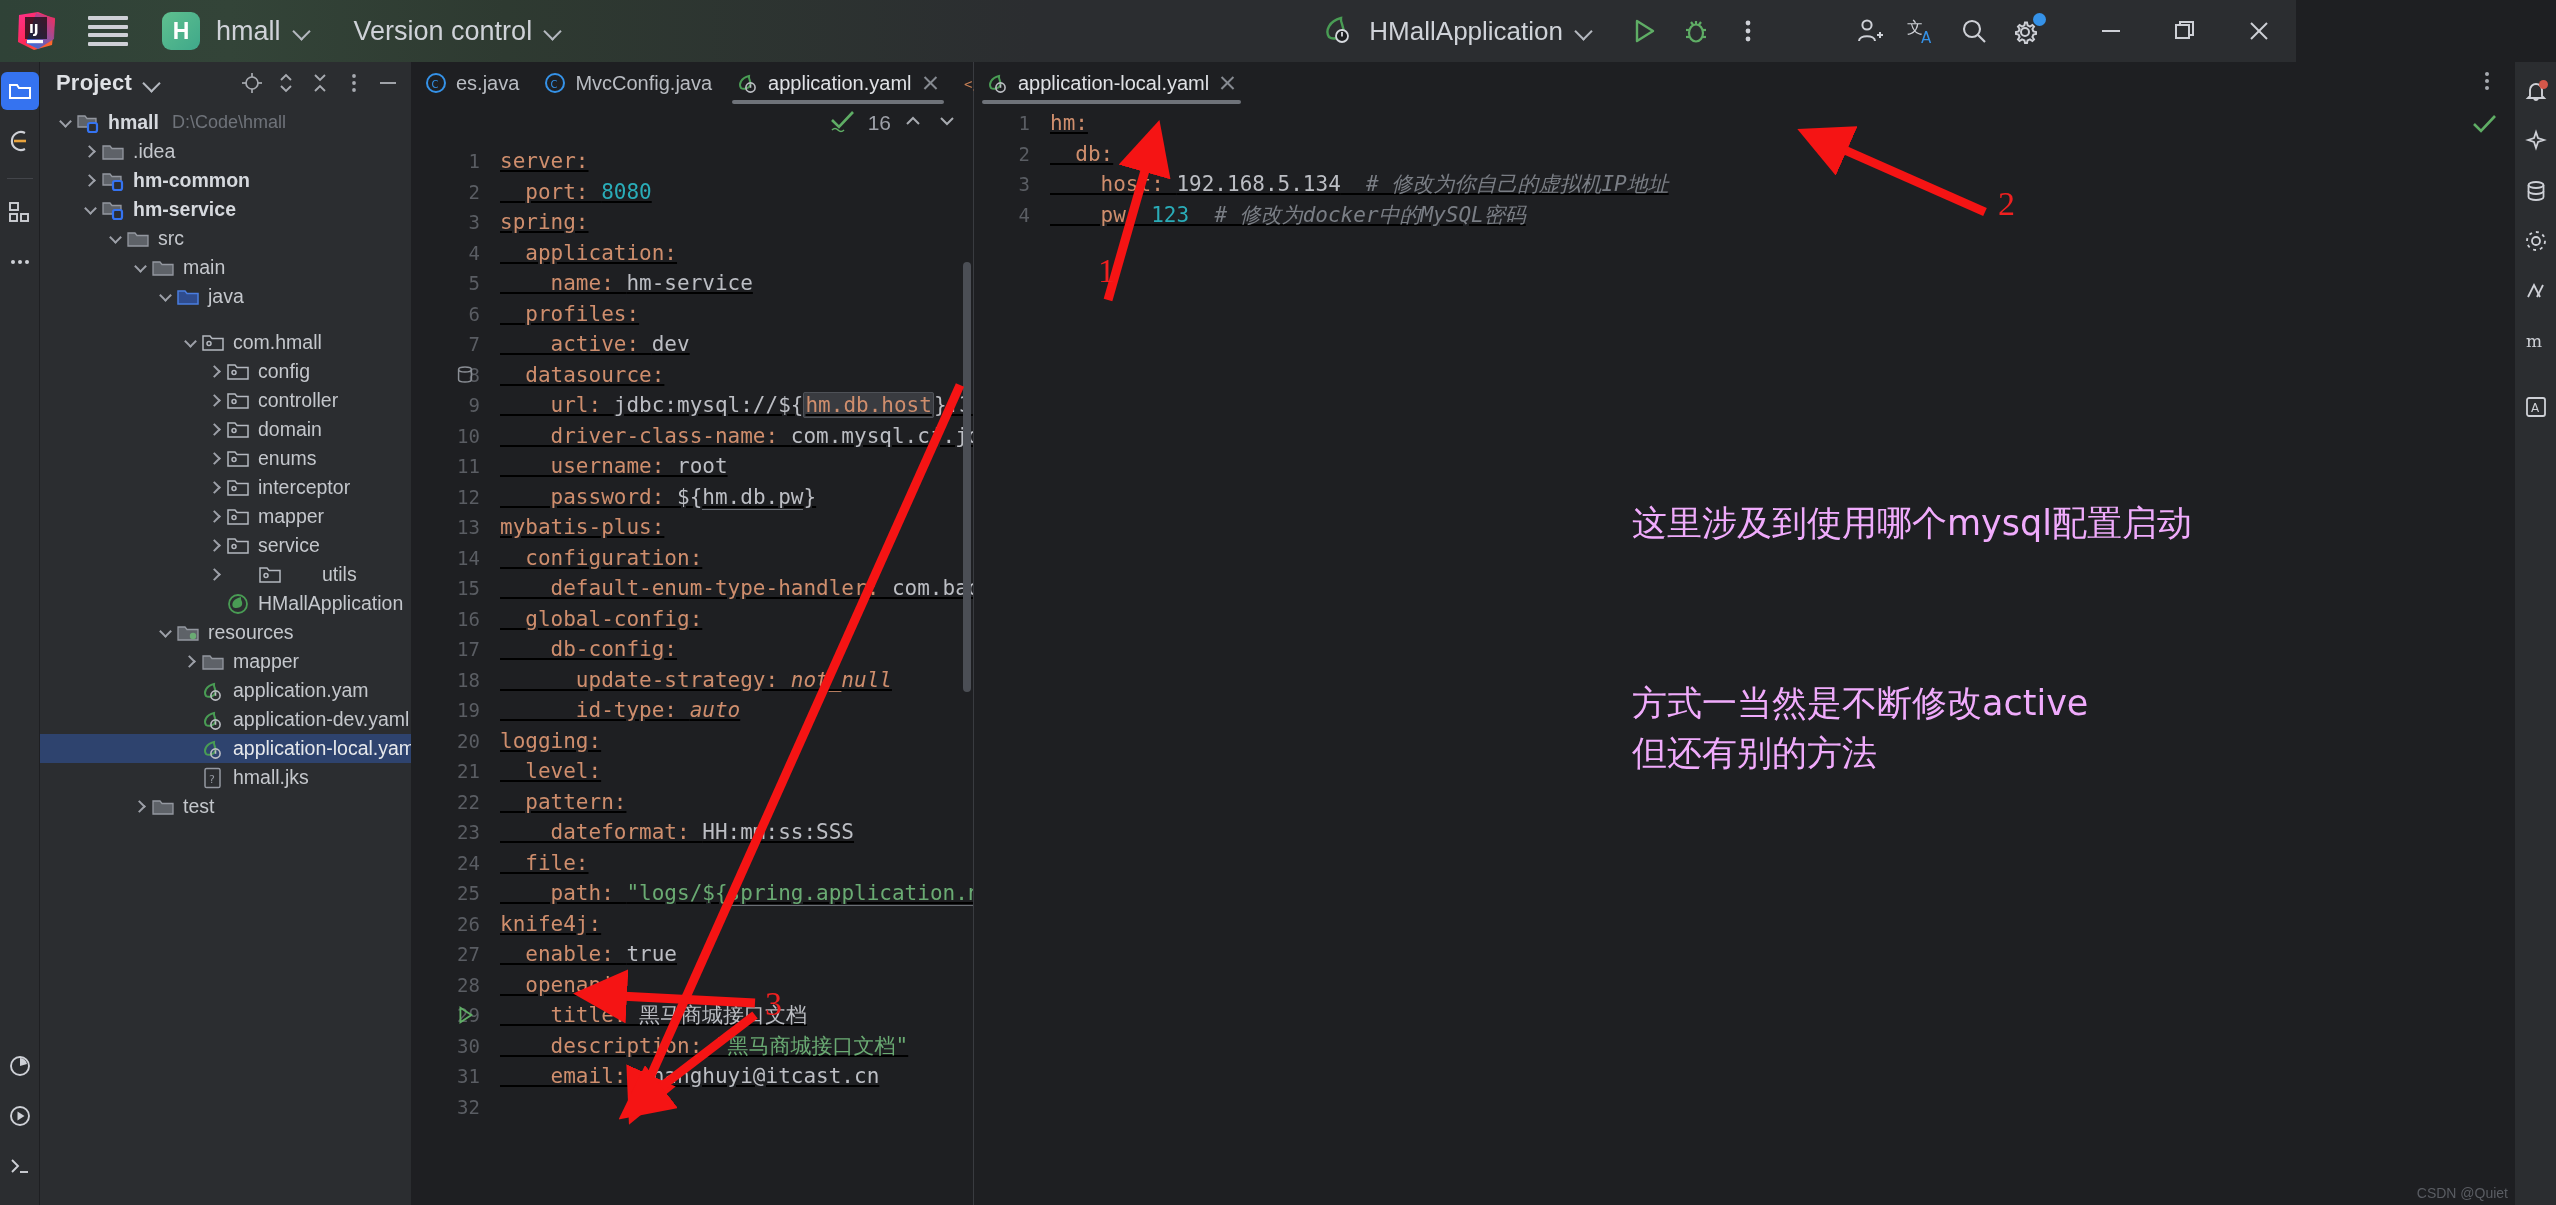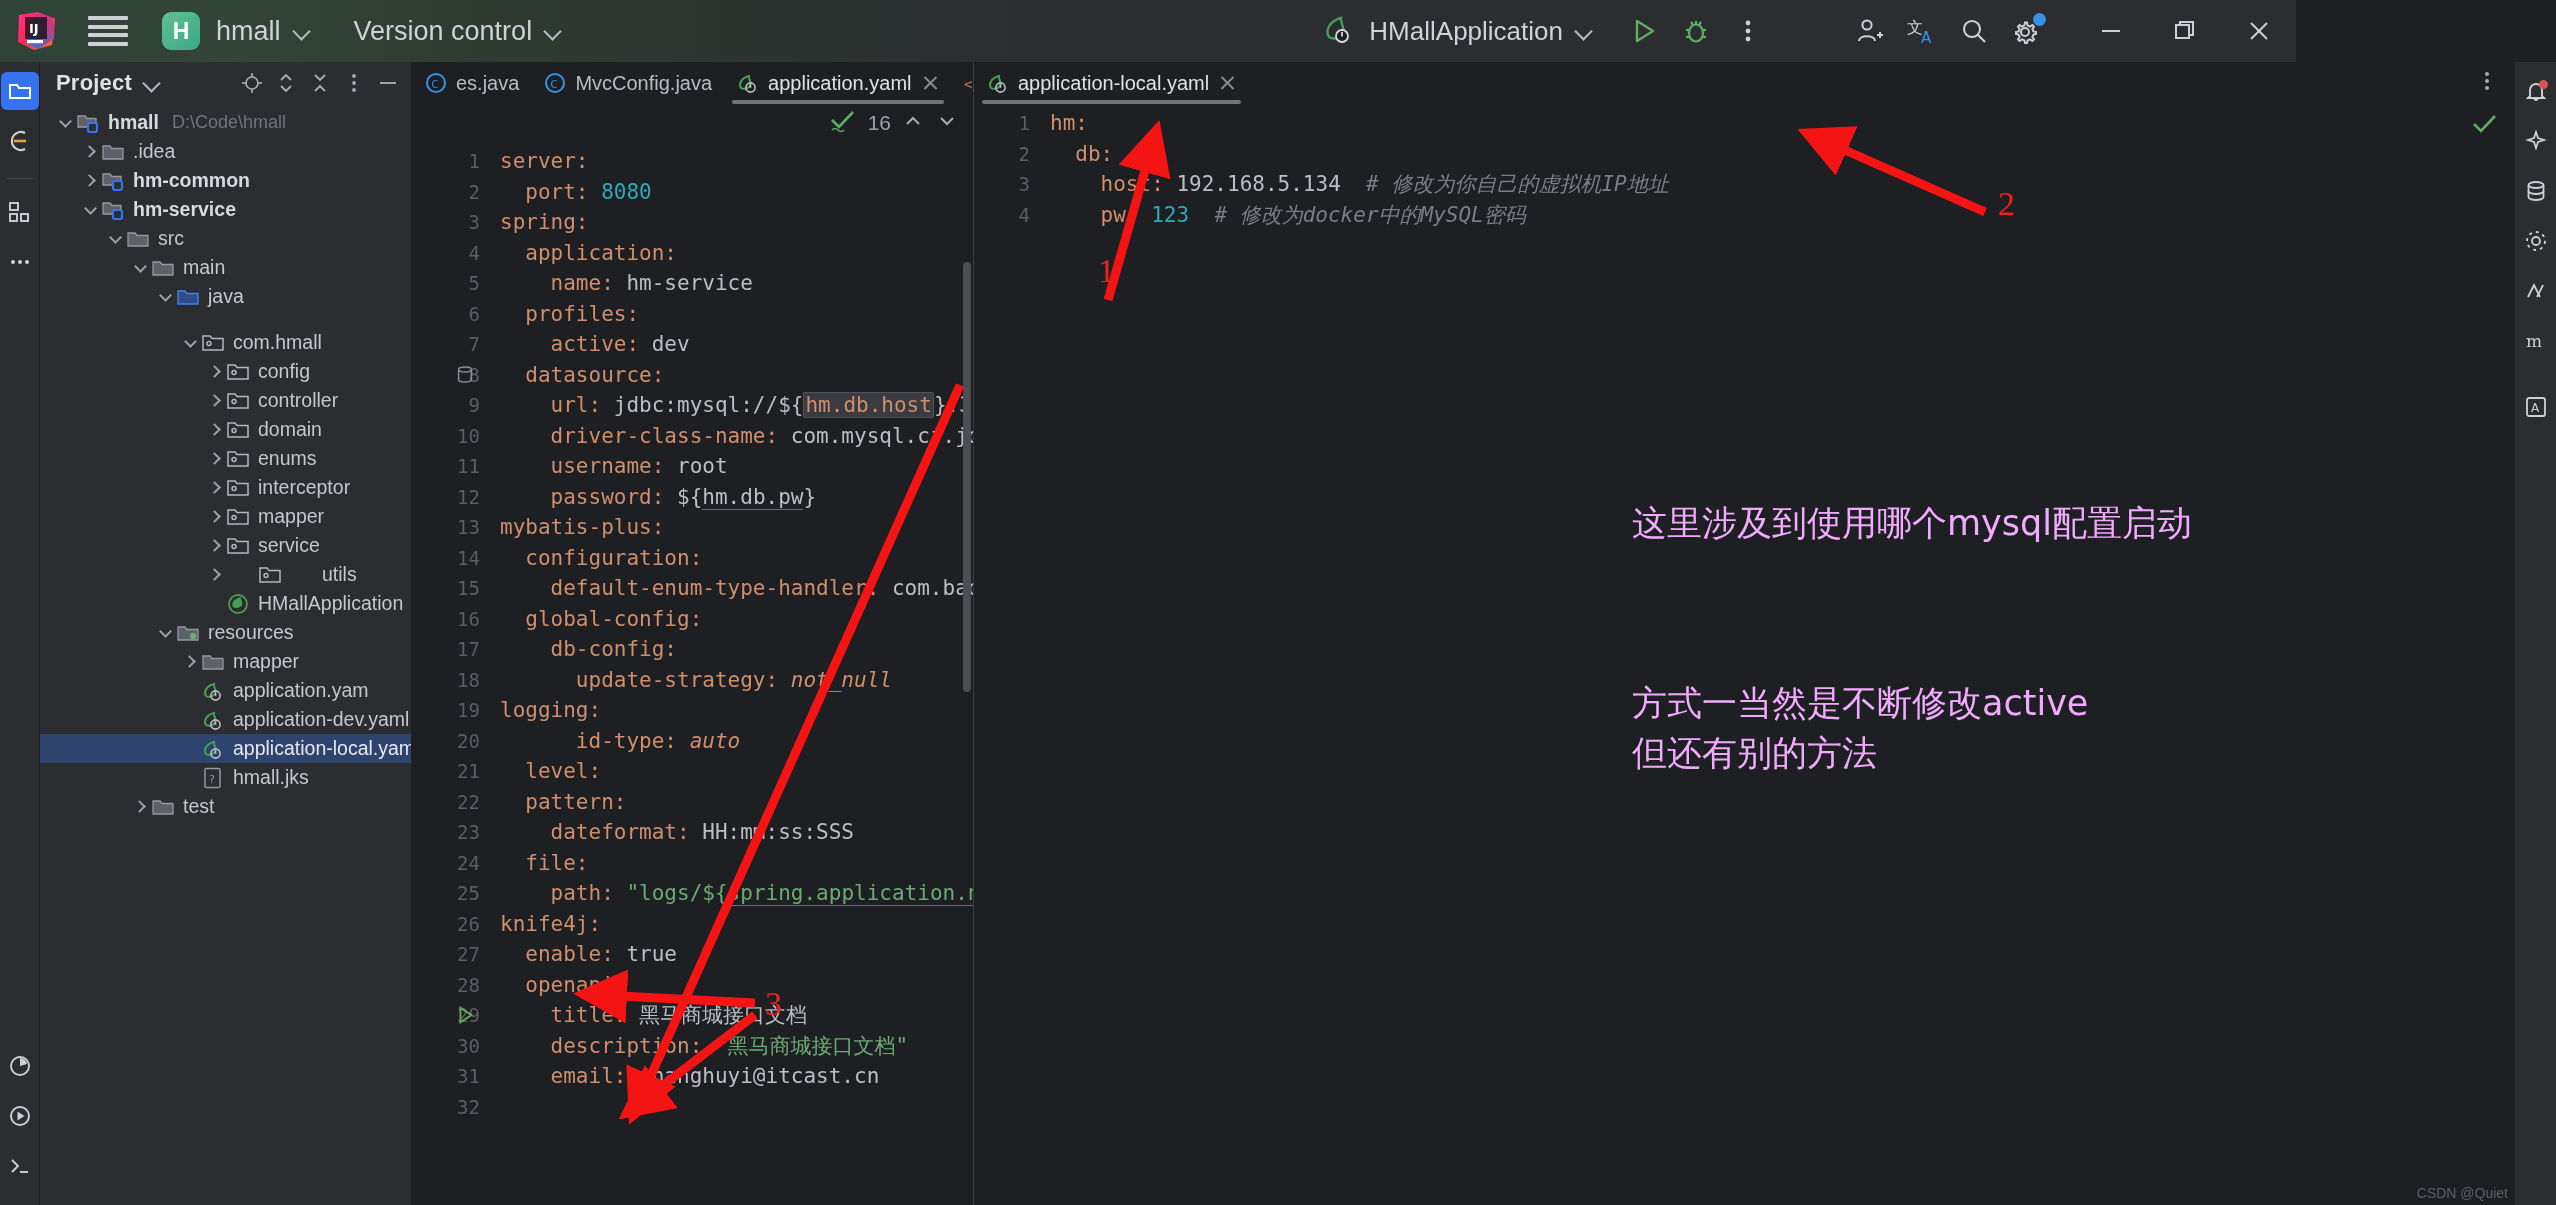--- a/index.html
+++ b/index.html
@@ -130,21 +130,21 @@
     padding-right: 10px; padding-top: 4px; position: relative;
   }
   .gutter.narrow { width: 66px; }
   .gl {
     height: 30.5px; line-height: 30.5px; color: #5A5D63;
     font-family: "DejaVu Sans Mono", monospace; font-size: 19px; position: relative;
   }
   .gl .gmark { position: absolute; left: 42px; top: 4px; }
   .code {
     flex: 1 1 auto; padding-top: 4px; padding-left: 10px; overflow: hidden;
-    font-family: "DejaVu Sans Mono", monospace; font-size: 21px;
+    font-family: "DejaVu Sans Mono", monospace; font-size: 21px; text-decoration: underline;
   }
   .cl { height: 30.5px; line-height: 30.5px; white-space: pre; color: #BCBEC4; }
   .k { color: #CF8E6D; }       
   .num { color: #2AACB8; }     
   .val { color: #BCBEC4; }     
   .str { color: #6AAB73; }     
   .cmt { color: #7A7E85; font-style: italic; }
   .ital { color: #CF8E6D; font-style: italic; }
   .ph { background: #393B40; border: 1px solid #4E5157; border-radius: 2px; padding: 0 1px; color:#CF8E6D; }
   .uline { border-bottom: 1px solid #6A6E75; }
@@ -838,22 +838,22 @@
             <div class="cl"><span class="k">    url: </span><span class="val">jdbc:mysql://${</span><span class="ph">hm.db.host</span><span class="val">}:3306/</span></div>
             <div class="cl"><span class="k">    driver-class-name: </span><span class="val">com.mysql.cj.jdbc.Driver</span></div>
             <div class="cl"><span class="k">    username: </span><span class="val">root</span></div>
             <div class="cl"><span class="k">    password: </span><span class="val">${</span><span class="uline">hm.db.pw</span><span class="val">}</span></div>
             <div class="cl"><span class="k">mybatis-plus:</span></div>
             <div class="cl"><span class="k">  configuration:</span></div>
             <div class="cl"><span class="k">    default-enum-type-handler: </span><span class="val">com.baomidou.</span></div>
             <div class="cl"><span class="k">  global-config:</span></div>
             <div class="cl"><span class="k">    db-config:</span></div>
             <div class="cl"><span class="k">      update-strategy: </span><span class="ital">not_null</span></div>
+            <div class="cl"><span class="k">      id-type: </span><span class="ital">auto</span></div>
             <div class="cl"><span class="k">logging:</span></div>
-            <div class="cl"><span class="k">      id-type: </span><span class="ital">auto</span></div>
             <div class="cl"><span class="k">  level:</span></div>
             <div class="cl"><span class="k">  pattern:</span></div>
             <div class="cl"><span class="k">    dateformat: </span><span class="val">HH:mm:ss:SSS</span></div>
             <div class="cl"><span class="k">  file:</span></div>
             <div class="cl"><span class="k">    path: </span><span class="str">"logs/${</span><span class="str uline">spring.application.name</span></div>
             <div class="cl"><span class="k">knife4j:</span></div>
             <div class="cl"><span class="k">  enable: </span><span class="val">true</span></div>
             <div class="cl"><span class="k">  openapi:</span></div>
             <div class="cl"><span class="k">    title: </span><span class="val">黑马商城接口文档</span></div>
             <div class="cl"><span class="k">    description: </span><span class="str">"黑马商城接口文档"</span></div>

